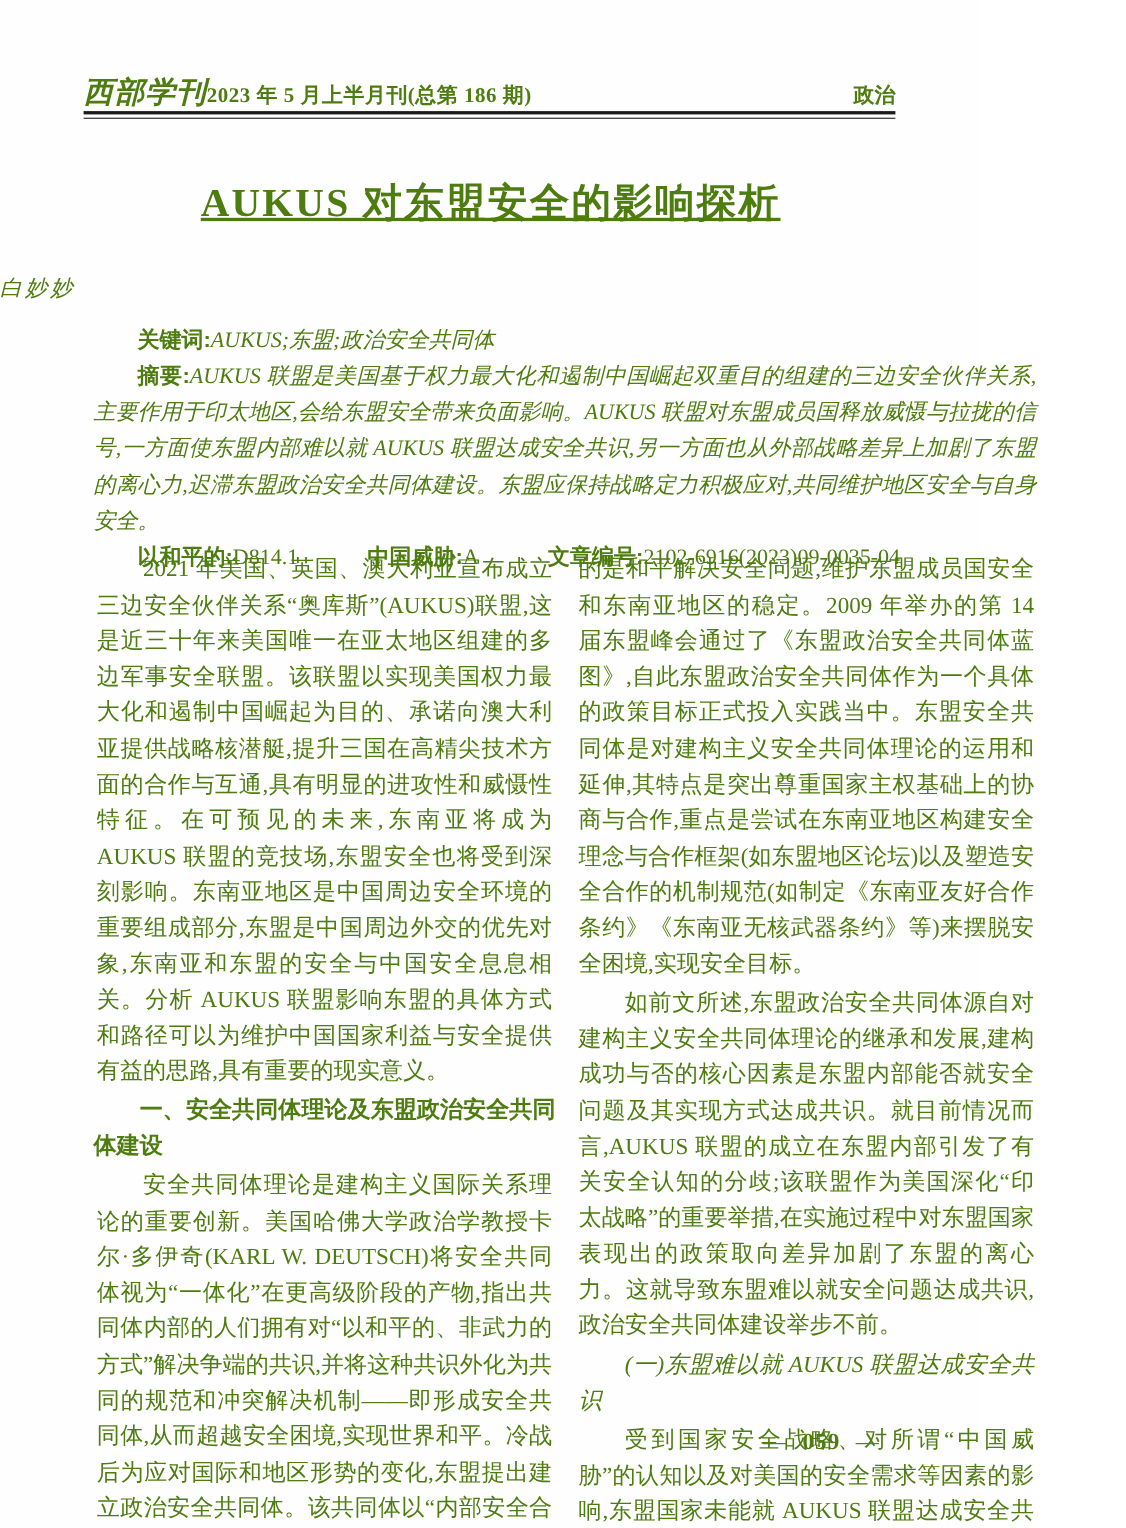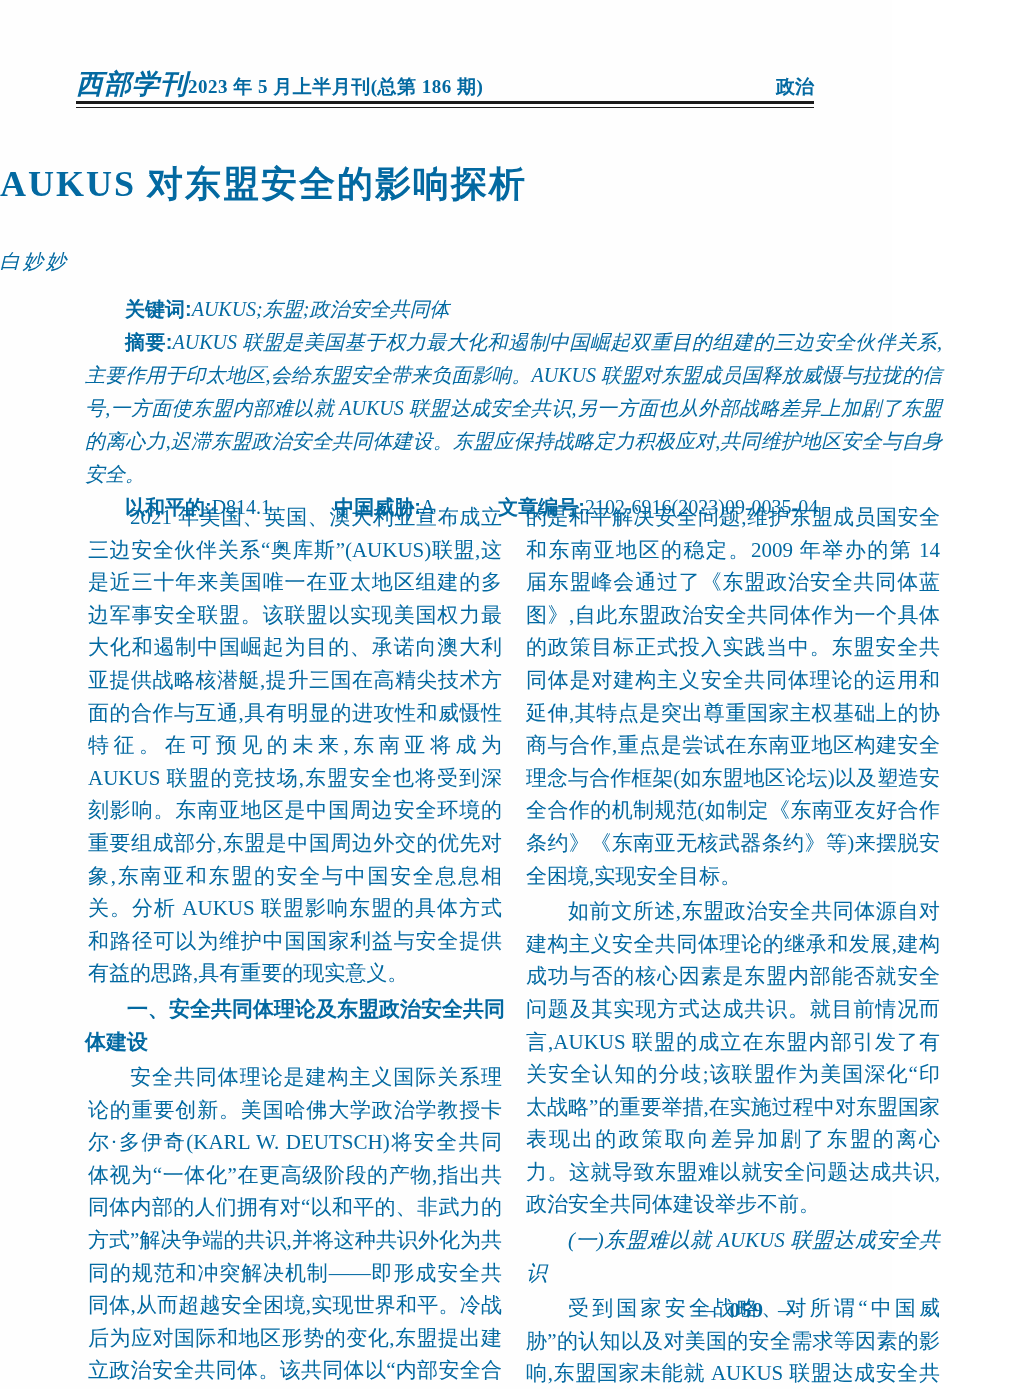--- a/index.html
+++ b/index.html
@@ -1,19 +1,19 @@
 <!DOCTYPE html>
 <html><head>
 <meta charset="utf-8">
 <style>
   html,body { margin:0; padding:0; }
   body { background:#ffffff; width:1024px; height:1389px; overflow:hidden; }
   .page {
     position:relative; width:892px; height:1389px;
-    background:#fefefe; color:#0369a1;
+    background:#fefefe; color:#4d7c0f;
     font-family:"Liberation Serif","DejaVu Serif",serif;
   }
 
   
   .header {
     position:absolute; top:66px; left:76px; right:78px;
     display:flex; justify-content:space-between; align-items:baseline;
   }
   .header-left { display:flex; align-items:baseline; }
   .journal-logo {
@@ -21,21 +21,21 @@
     font-family:"Liberation Serif",serif;
   }
   .issue-info { font-weight:bold; font-size:19px; letter-spacing:0.5px; }
   .section-label { font-weight:bold; font-size:19px; }
   .rule-thick { position:absolute; top:101px; left:76px; right:78px; height:3px; background:#1b1b1b; }
   .rule-thin  { position:absolute; top:107px; left:76px; right:78px; height:1px; background:#1b1b1b; }
 
   
   .article-title {
     position:absolute; top:160px; left:0; width:100%;
-    font-size:36px; font-weight:bold; letter-spacing:2px;
+    text-align:center; font-size:36px; font-weight:bold; letter-spacing:2px;text-decoration:underline;
   }
   .article-author {
     position:absolute; top:248px; left:0; width:100%;
     text-align:left; font-size:20px; font-style:italic; letter-spacing:3px;
   }
 
   
   .meta-block {
     position:absolute; top:293px; left:85px; width:857px;
     font-size:20px; line-height:33px; text-align:justify;

